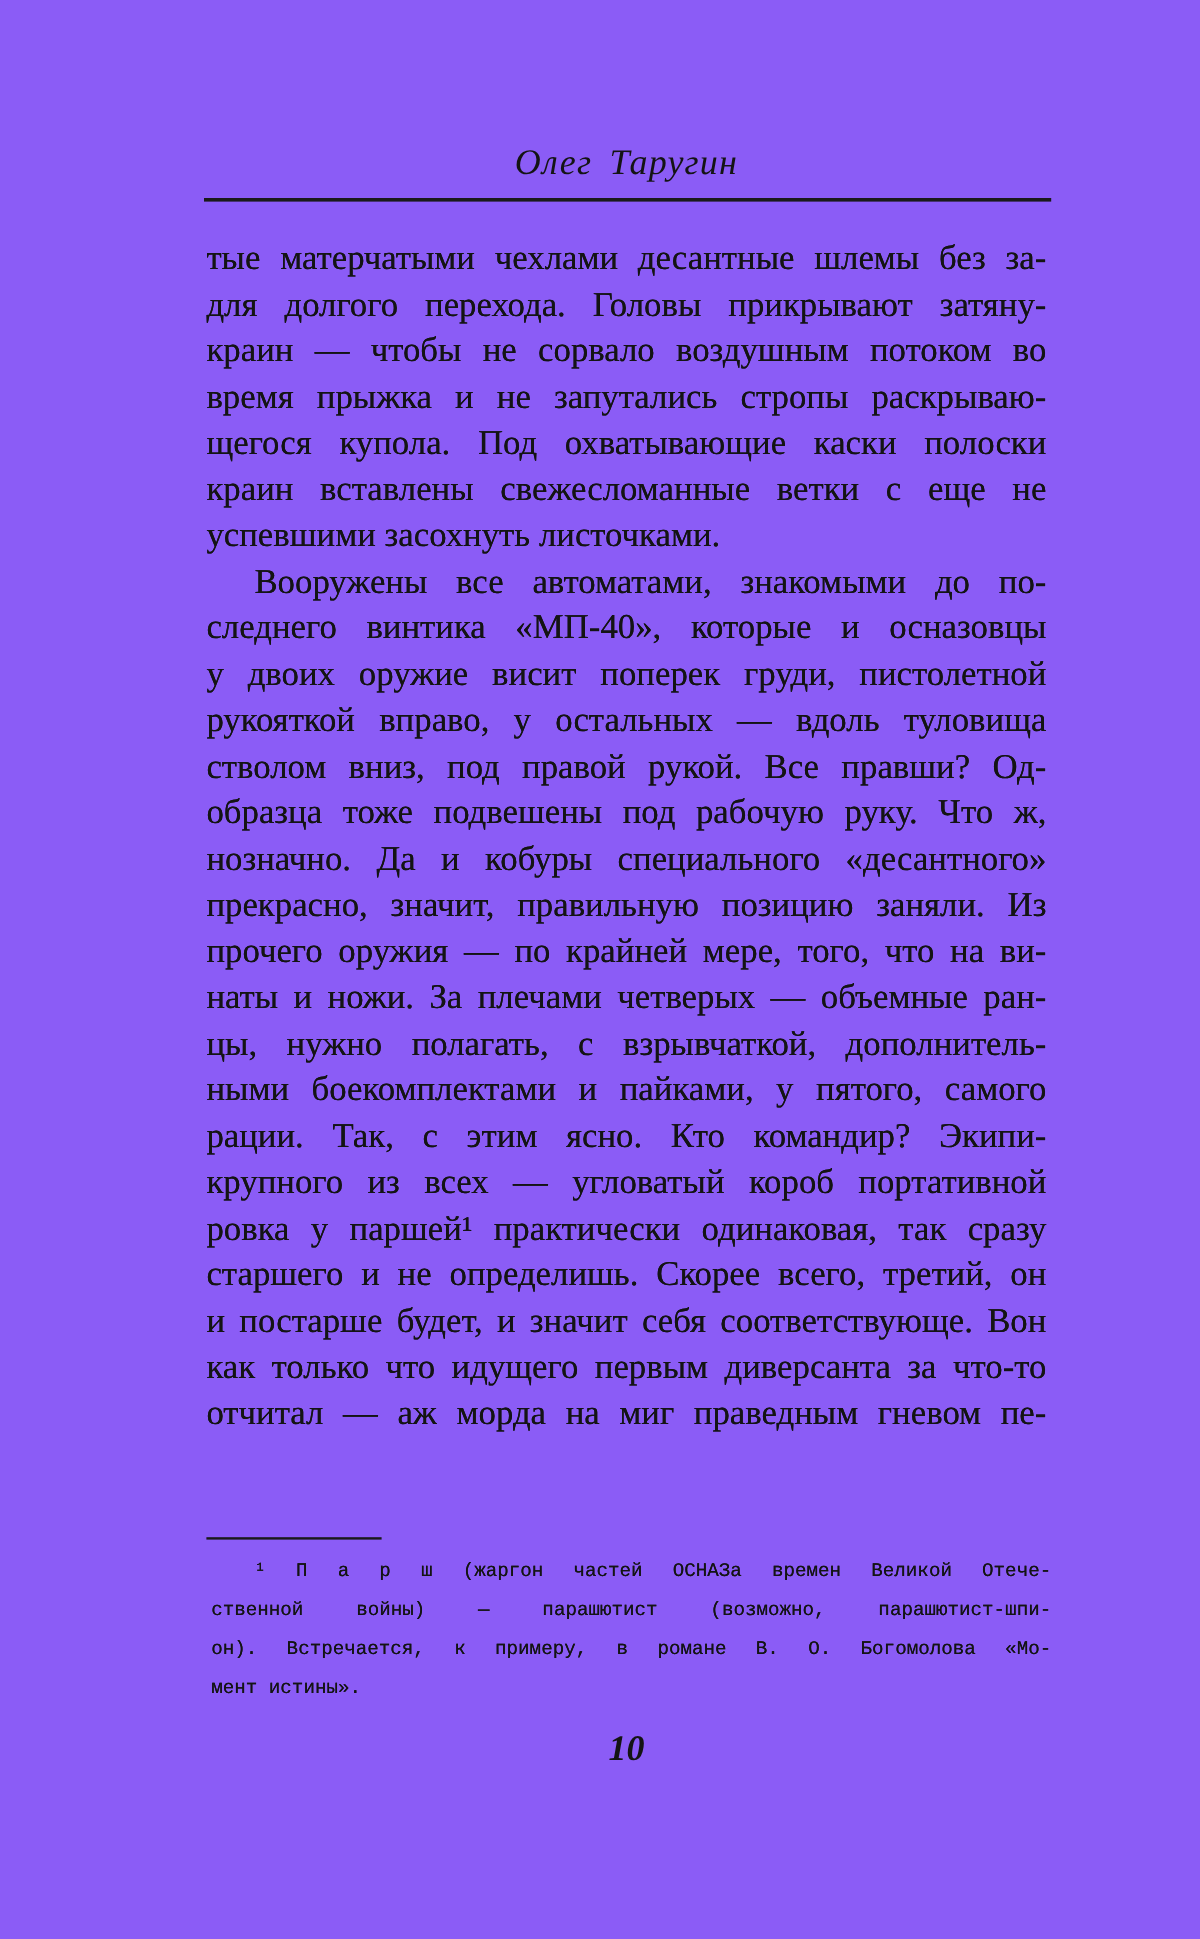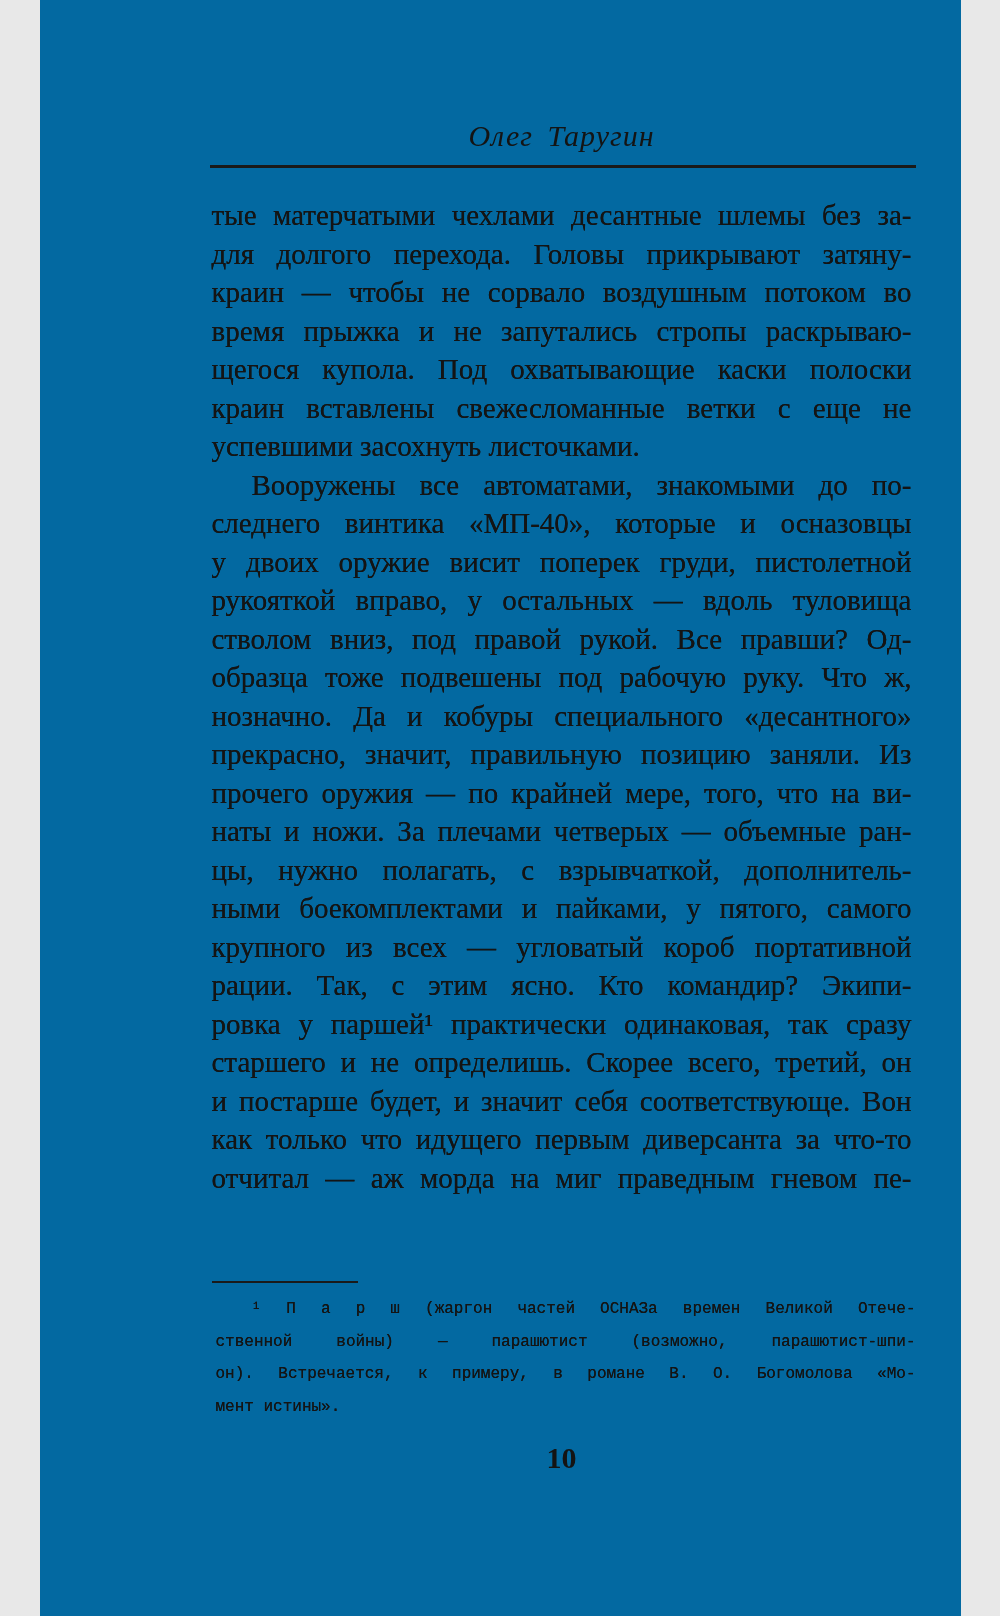--- a/index.html
+++ b/index.html
@@ -2,24 +2,24 @@
 <html><head>
 <meta charset="utf-8">
 <style>
   html, body {
     margin: 0;
     padding: 0;
     background: #e8e8e8;
   }
   .page {
     position: relative;
-    width: 921px;
+    width: 1000px;
     height: 1616px;
     margin: 0 auto;
-    background: #0369a1;
+    background: #8b5cf6;
     color: #141414;
     font-family: "Liberation Serif", "DejaVu Serif", serif;
     overflow: hidden;
   }
   .running-head {
     position: absolute;
     top: 119px;
     left: 172px;
     width: 700px;
     text-align: center;
@@ -73,20 +73,21 @@
   .footnote-text .tline.indent { text-indent: 36px; }
   .page-number {
     position: absolute;
     top: 1441px;
     left: 172px;
     width: 700px;
     text-align: center;
     font-weight: 700;
     font-size: 30px;
     line-height: 34px;
+    font-style: italic;
   }
 </style>
 </head>
 <body>
 
 <div class="page">
 
   <div class="running-head">Олег Таругин</div>
 
   <div class="head-rule"></div>
@@ -104,22 +105,22 @@
       <div class="tline">у двоих оружие висит поперек груди, пистолетной</div>
       <div class="tline">рукояткой вправо, у остальных — вдоль туловища</div>
       <div class="tline">стволом вниз, под правой рукой. Все правши? Од-</div>
       <div class="tline">образца тоже подвешены под рабочую руку. Что ж,</div>
       <div class="tline">нозначно. Да и кобуры специального «десантного»</div>
       <div class="tline">прекрасно, значит, правильную позицию заняли. Из</div>
       <div class="tline">прочего оружия — по крайней мере, того, что на ви-</div>
       <div class="tline">наты и ножи. За плечами четверых — объемные ран-</div>
       <div class="tline">цы, нужно полагать, с взрывчаткой, дополнитель-</div>
       <div class="tline">ными боекомплектами и пайками, у пятого, самого</div>
+      <div class="tline">рации. Так, с этим ясно. Кто командир? Экипи-</div>
       <div class="tline">крупного из всех — угловатый короб портативной</div>
-      <div class="tline">рации. Так, с этим ясно. Кто командир? Экипи-</div>
       <div class="tline">ровка у паршей¹ практически одинаковая, так сразу</div>
       <div class="tline">старшего и не определишь. Скорее всего, третий, он</div>
       <div class="tline">и постарше будет, и значит себя соответствующе. Вон</div>
       <div class="tline">как только что идущего первым диверсанта за что-то</div>
       <div class="tline">отчитал — аж морда на миг праведным гневом пе-</div>
     </div>
 
   <div class="foot-rule"></div>
 
   <div class="footnote-text">

